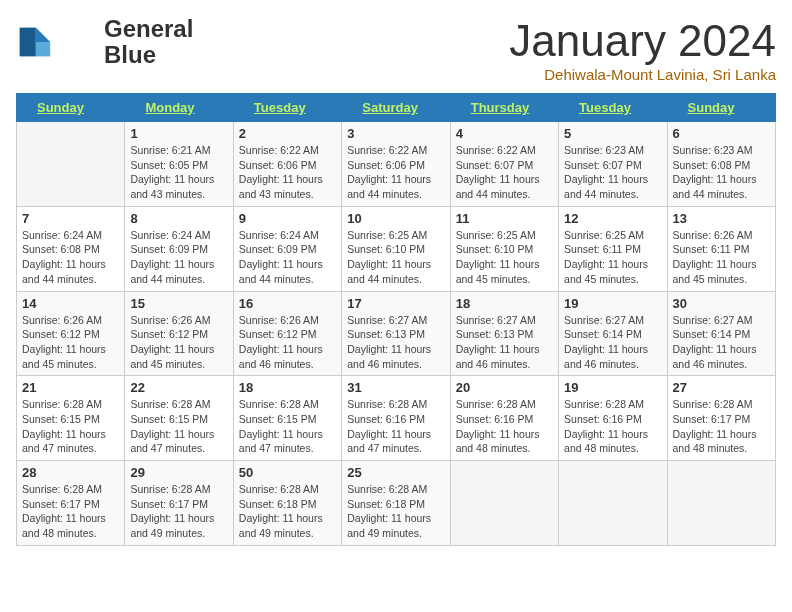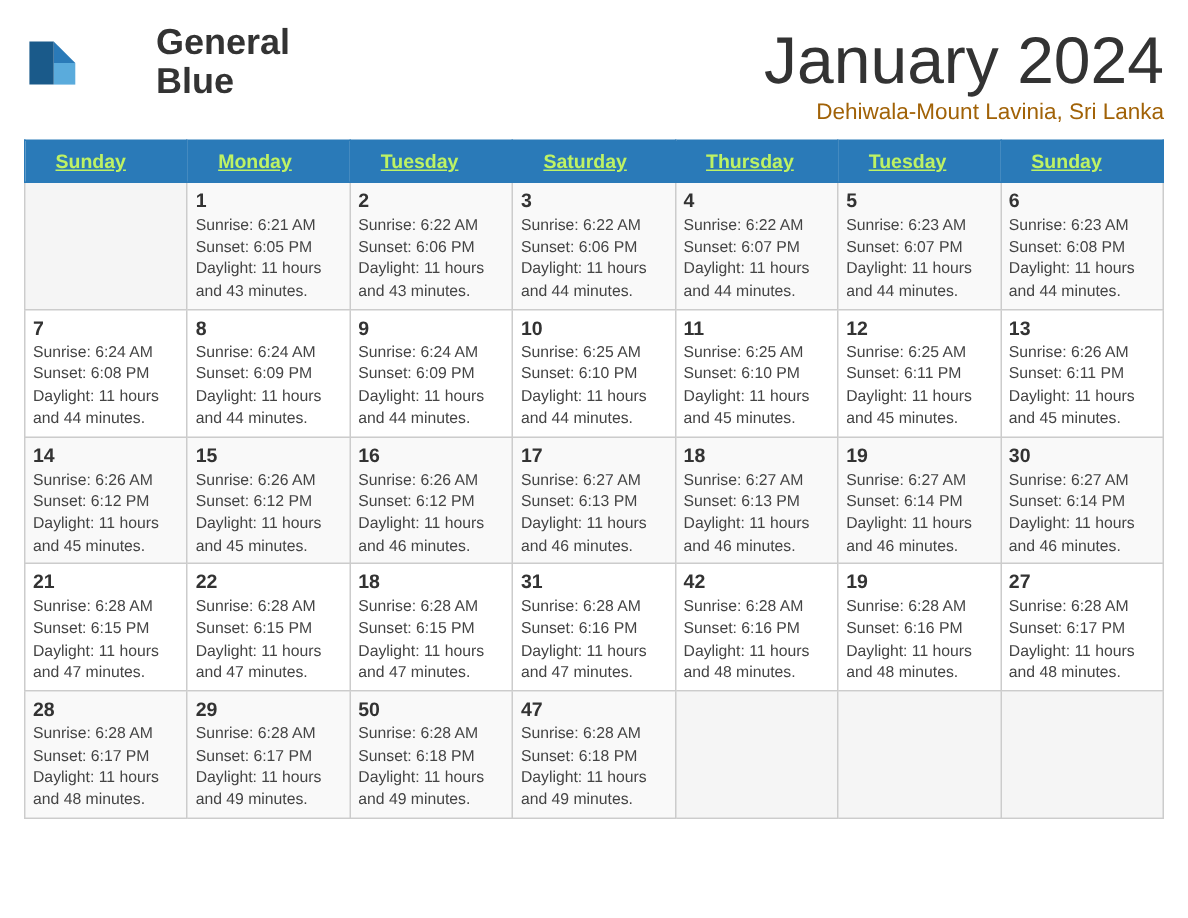--- a/index.html
+++ b/index.html
@@ -220,21 +220,21 @@
         </td>
         <td>
           <span class="day-number">18</span>
           <div class="day-info">Sunrise: 6:28 AM<br>Sunset: 6:15 PM<br>Daylight: 11 hours and 47 minutes.</div>
         </td>
         <td>
           <span class="day-number">31</span>
           <div class="day-info">Sunrise: 6:28 AM<br>Sunset: 6:16 PM<br>Daylight: 11 hours and 47 minutes.</div>
         </td>
         <td>
-          <span class="day-number">42</span>
+          <span class="day-number">20</span>
           <div class="day-info">Sunrise: 6:28 AM<br>Sunset: 6:16 PM<br>Daylight: 11 hours and 48 minutes.</div>
         </td>
         <td>
           <span class="day-number">19</span>
           <div class="day-info">Sunrise: 6:28 AM<br>Sunset: 6:16 PM<br>Daylight: 11 hours and 48 minutes.</div>
         </td>
         <td>
           <span class="day-number">27</span>
           <div class="day-info">Sunrise: 6:28 AM<br>Sunset: 6:17 PM<br>Daylight: 11 hours and 48 minutes.</div>
         </td>
@@ -246,21 +246,21 @@
         </td>
         <td>
           <span class="day-number">29</span>
           <div class="day-info">Sunrise: 6:28 AM<br>Sunset: 6:17 PM<br>Daylight: 11 hours and 49 minutes.</div>
         </td>
         <td>
           <span class="day-number">50</span>
           <div class="day-info">Sunrise: 6:28 AM<br>Sunset: 6:18 PM<br>Daylight: 11 hours and 49 minutes.</div>
         </td>
         <td>
-          <span class="day-number">47</span>
+          <span class="day-number">25</span>
           <div class="day-info">Sunrise: 6:28 AM<br>Sunset: 6:18 PM<br>Daylight: 11 hours and 49 minutes.</div>
         </td>
         <td class="empty-cell"></td>
         <td class="empty-cell"></td>
         <td class="empty-cell"></td>
       </tr>
     </tbody>
 </table>
 
 </body></html>

